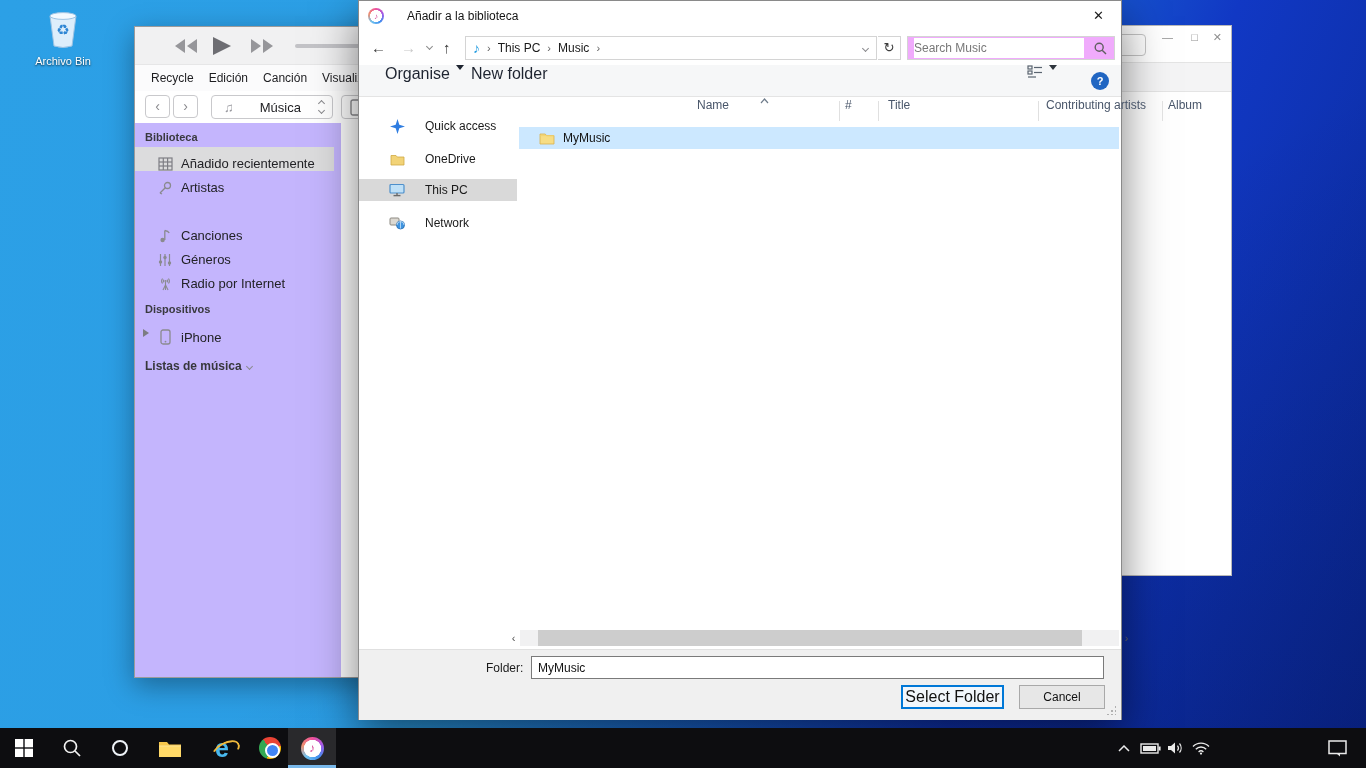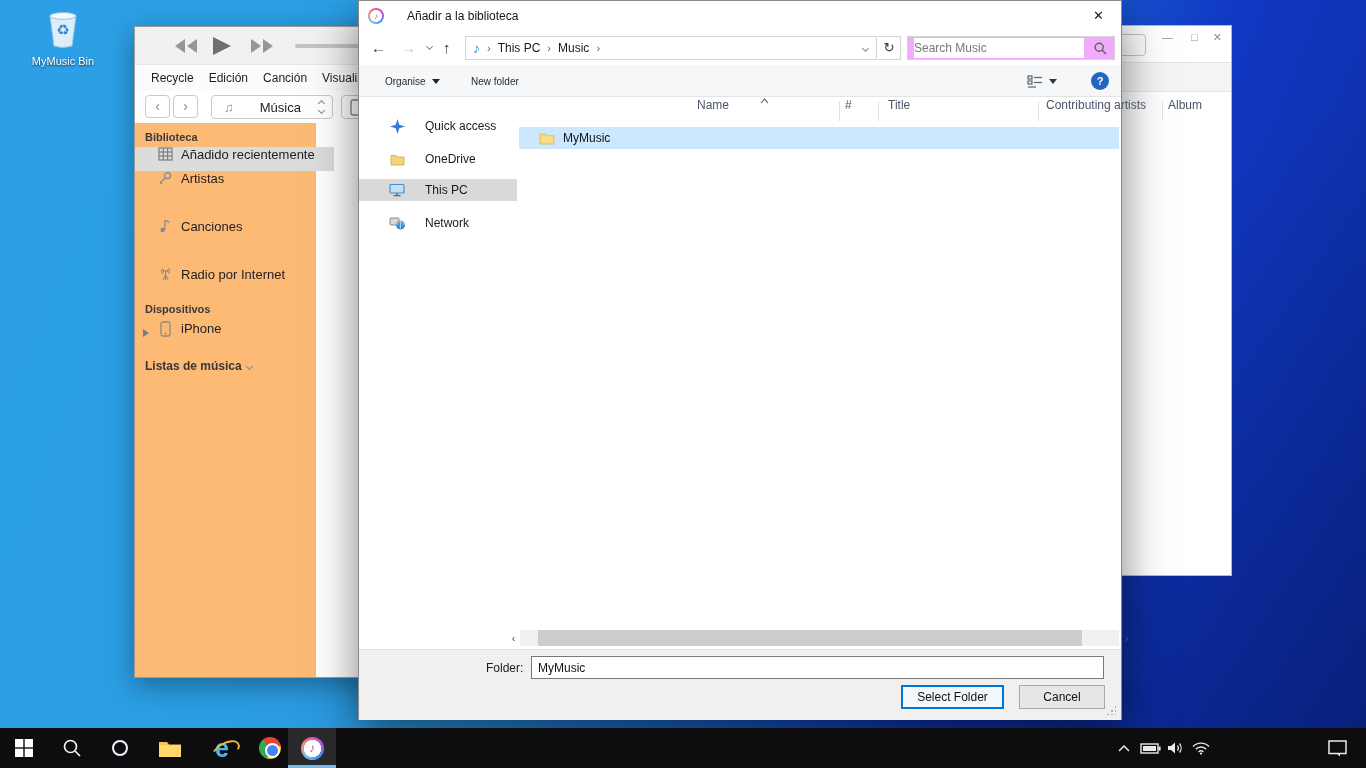--- a/index.html
+++ b/index.html
@@ -20,23 +20,23 @@
   #it-navrow{left:0;top:64px;right:0;height:32px;background:#fff}
   .it-navbtn{position:absolute;top:4px;width:25px;height:23px;border:1px solid #c9c9cc;border-radius:4px;background:#fff;color:#8a8a8e;font-size:14px;line-height:21px;text-align:center}
   #it-media{left:76px;top:4px;width:122px;height:24px;border:1px solid #c9c9cc;border-radius:4px;background:#fff;display:flex;align-items:center}
   #it-media .note{color:#9a9aa0;font-size:13px;margin:0 8px 0 12px}
   #it-media .lbl{font-size:13px;color:#1d1d20;flex:1;text-align:center}
   .spinner{display:flex;flex-direction:column;gap:2px;margin-right:8px}
   .chev{width:7px;height:7px;border:solid #8a8a8e;border-width:0 1.4px 1.4px 0;display:inline-block}
   .chev.up{transform:rotate(-135deg)} .chev.down{transform:rotate(45deg)}
   .chev.sm{width:5px;height:5px}
   #it-device{left:206px;top:4px;width:40px;height:24px;border:1px solid #c9c9cc;border-radius:4px;background:#fff;display:flex;align-items:center;justify-content:flex-start;padding-left:8px}
-  #it-sidebar{left:0;top:96px;width:181px;bottom:0;background:#fdba74;border-right:1px solid #c4b5fd}
+  #it-sidebar{left:0;top:96px;width:206px;bottom:0;background:#c4b5fd;border-right:1px solid #c4b5fd}
   .it-sechead{position:absolute;left:10px;font-size:11px;font-weight:bold;color:#39393f}
-  .it-row{position:absolute;left:0;width:199px;height:24px;display:flex;align-items:flex-start;font-size:13px;color:#222226;cursor:default}
+  .it-row{position:absolute;left:0;width:199px;height:24px;display:flex;align-items:flex-end;font-size:13px;color:#222226;cursor:default}
   .it-row .ic{width:16px;margin-left:22px;display:flex;justify-content:center}
   .it-row .tx{margin-left:8px;white-space:nowrap}
   .it-row.sel{background:#dcdcdd}
   .tri-right{width:0;height:0;border-top:4px solid transparent;border-bottom:4px solid transparent;border-left:6px solid #7c7c82;position:absolute;left:8px;top:8px}
   #it-playlists{position:absolute;left:10px;font-size:12px;font-weight:bold;color:#37373c;display:flex;align-items:center;gap:5px}
   
   #bgwin{left:1121px;top:25px;width:111px;height:551px;background:#fff;border:1px solid #b9b9b9;z-index:2}
   #bgwin .cap{position:absolute;top:5px;color:#8f8f8f;font-size:11px}
   #bgwin-search{left:-4px;top:8px;width:28px;height:22px;border:1px solid #c6c6c6;border-radius:4px;background:#fff}
   #bgwin-band{left:0;top:36px;width:109px;height:30px;background:#f4f4f5;border-top:1px solid #e4e4e4;border-bottom:1px solid #e4e4e4}
@@ -50,40 +50,40 @@
   #addr-box{left:106px;top:5px;width:412px;height:24px;border:1px solid #d4d4d4;background:#fff;display:flex;align-items:center;font-size:12px}
   #addr-box .sep{color:#5f5f5f;margin:0 7px;font-size:11px}
   #addr-box .crumb{color:#1a1a1a;cursor:pointer}
   #addr-note{color:#1e9ae0;font-size:14px;margin-left:7px}
   #addr-dd{margin-left:auto;margin-right:8px}
   #refresh-box{left:519px;top:5px;width:23px;height:24px;border:1px solid #d4d4d4;border-left:none;background:#fff;text-align:center;line-height:22px;color:#3c3c3c;font-size:13px;cursor:pointer}
   #search-box{left:548px;top:5px;width:208px;height:24px;border:1px solid #d4d4d4;background:#f0abfc}
   #search-box input{position:absolute;left:6px;top:1px;width:170px;height:20px;border:none;outline:none;font-size:12px;color:#444;font-family:inherit}
   #search-box input::placeholder{color:#787878}
   #dlg-toolbar{left:0;top:64px;right:0;height:32px;background:#f6f7f8;border-bottom:1px solid #e4e4e4;color:#1e2430}
-  .tb-item{position:absolute;top:0;height:32px;display:flex;align-items:center;gap:6px;font-size:10px;cursor:pointer}
+  .tb-item{position:absolute;top:0;height:32px;display:flex;align-items:flex-start;gap:6px;font-size:16px;cursor:pointer}
   #help-btn{position:absolute;left:732px;top:7px;width:18px;height:18px;border-radius:50%;background:#2166c2;color:#fff;font-weight:bold;font-size:11px;text-align:center;line-height:18px;cursor:pointer}
   #dlg-main{left:0;top:96px;width:762px;height:552px;background:#fff}
   .dnav-row{position:absolute;left:0;width:158px;height:22px;display:flex;align-items:center;cursor:pointer}
   .dnav-row .ic{width:16px;margin-left:30px;display:flex;justify-content:center}
   .dnav-row .tx{margin-left:20px;font-size:12px;color:#1a1a1a;white-space:nowrap}
   .dnav-row.sel{background:#d9d9d9}
   #list-header{position:absolute;left:158px;top:0;right:0;height:28px}
   .colname{position:absolute;top:1px;font-size:12px;color:#49566a;white-space:nowrap;cursor:pointer}
   .colsep{position:absolute;top:4px;width:1px;height:20px;background:#e0e0e0}
   #sort-caret{position:absolute;left:243px;top:1px}
   #file-row{position:absolute;left:160px;top:30px;width:600px;height:22px;background:#cce8ff;display:flex;align-items:center;cursor:pointer}
   #file-row .tx{margin-left:8px;font-size:12px;color:#111}
   #hscroll{position:absolute;left:161px;top:533px;width:599px;height:16px;background:#f1f1f2}
   .scroll-arrow{position:absolute;top:0;width:15px;height:16px;color:#505050;font-size:11px;text-align:center;line-height:16px;cursor:pointer}
   #hthumb{position:absolute;left:18px;top:0;width:544px;height:16px;background:#cdcdcd;cursor:pointer}
   #dlg-footer{left:0;top:648px;right:0;height:71px;background:#f0f0f0;border-top:1px solid #e0e0e0}
   #folder-label{position:absolute;left:127px;top:11px;font-size:12px;color:#1a1a1a}
   #folder-input{position:absolute;left:172px;top:6px;width:573px;height:23px;border:1px solid #7a7a7a;background:#fff;font-size:12px;padding-left:6px;font-family:inherit;color:#111}
-  #btn-select{position:absolute;left:542px;top:35px;width:103px;height:24px;background:#f2f7fc;border:2px solid #0078d7;font-size:12px;font-family:inherit;color:#111;cursor:pointer}
+  #btn-select{position:absolute;left:542px;top:35px;width:103px;height:24px;background:#f2f7fc;border:2px solid #0078d7;font-size:16px;font-family:inherit;color:#111;cursor:pointer}
   #btn-cancel{position:absolute;left:660px;top:35px;width:86px;height:24px;background:#e7e7e7;border:1px solid #a9a9a9;font-size:12px;font-family:inherit;color:#111;cursor:pointer}
   #grip{position:absolute;right:5px;bottom:5px;width:10px;height:10px;
         background-image:radial-gradient(#b0b0b0 35%,transparent 36%);background-size:4px 4px;clip-path:polygon(100% 0,100% 100%,0 100%)}
   
   #taskbar{left:0;bottom:0;width:1366px;height:40px;background:#0d0d10;z-index:6}
   .tb-btn{position:absolute;top:0;width:48px;height:40px;display:flex;align-items:center;justify-content:center;cursor:pointer}
   .tb-btn.active{background:#29292c}
   .tb-btn.active::after{content:"";position:absolute;left:0;bottom:0;width:100%;height:3px;background:#79b8ea}
   .tray-ic{position:absolute;top:0;height:40px;display:flex;align-items:center;justify-content:center;cursor:pointer}
   #itunes-logo-tb,#itunes-logo-dlg{border-radius:50%;background:
@@ -102,21 +102,21 @@
 <body>
 
 <div class="abs" id="desktop-shade"></div>
 
 <div class="abs" id="recycle-bin">
   <svg width="40" height="42" viewBox="0 0 40 42">
     <path d="M7 8 L33 8 L29 38 Q20 41 11 38 Z" fill="#ddeefb" stroke="#9cc3e4" stroke-width="1"></path>
     <ellipse cx="20" cy="8" rx="13" ry="3.4" fill="#f2f9ff" stroke="#9cc3e4" stroke-width="1"></ellipse>
     <text x="20" y="27" text-anchor="middle" font-size="15" fill="#2e86d4">♻</text>
   </svg>
-  <span class="label">MyMusic Bin</span>
+  <span class="label">Archivo Bin</span>
 </div>
 
 <div class="abs" id="itunes">
   <div class="abs" id="it-playbar">
     <svg style="left:38px" width="26" height="20" viewBox="0 0 26 20">
       <polygon points="12,3 12,17 2,10" fill="#96969a"></polygon>
         <polygon points="24,3 24,17 14,10" fill="#96969a"></polygon>
     </svg>
     <svg style="left:74px" width="24" height="20" viewBox="0 0 24 20">
       <polygon points="4,1 22,10 4,19" fill="#6d6d72"></polygon>
@@ -183,20 +183,35 @@
     <div class="it-row" style="top:96px">
       <span class="ic">
         <svg width="12" height="14" viewBox="0 0 12 14">
             <circle cx="3.6" cy="11" r="2.2" fill="#8a8a8f"></circle>
         <line x1="5.8" y1="11" x2="5.8" y2="1.5" stroke="#8a8a8f" stroke-width="1.3"></line>
         <path d="M5.8 1.5 q3.4 .4 4.4 2.6" fill="none" stroke="#8a8a8f" stroke-width="1.3"></path>
           </svg>
         </span>
       <span class="tx">Canciones</span>
     </div>
+    <div class="it-row" style="top:120px">
+      <span class="ic">
+        <svg width="14" height="14" viewBox="0 0 14 14">
+            <g stroke="#8a8a8f" stroke-width="1.2">
+        <line x1="2.5" y1="1" x2="2.5" y2="13"></line>
+              <line x1="7" y1="1" x2="7" y2="13"></line>
+              <line x1="11.5" y1="1" x2="11.5" y2="13"></line>
+            </g>
+        <circle cx="2.5" cy="9" r="1.7" fill="#8a8a8f"></circle>
+            <circle cx="7" cy="4.5" r="1.7" fill="#8a8a8f"></circle>
+            <circle cx="11.5" cy="10" r="1.7" fill="#8a8a8f"></circle>
+          </svg>
+        </span>
+      <span class="tx">Géneros</span>
+    </div>
     <div class="it-row" style="top:144px">
       <span class="ic">
         <svg width="15" height="14" viewBox="0 0 15 14">
             <g stroke="#8a8a8f" stroke-width="1.1" fill="none">
         <line x1="7.5" y1="5" x2="7.5" y2="13"></line>
               <line x1="5" y1="13" x2="7.5" y2="8"></line>
               <line x1="10" y1="13" x2="7.5" y2="8"></line>
         <path d="M4.5 6.5 a4.2 4.2 0 0 1 0 -5"></path>
               <path d="M10.5 1.5 a4.2 4.2 0 0 1 0 5"></path>
         <path d="M5.9 5.3 a2 2 0 0 1 0 -2.6"></path>

